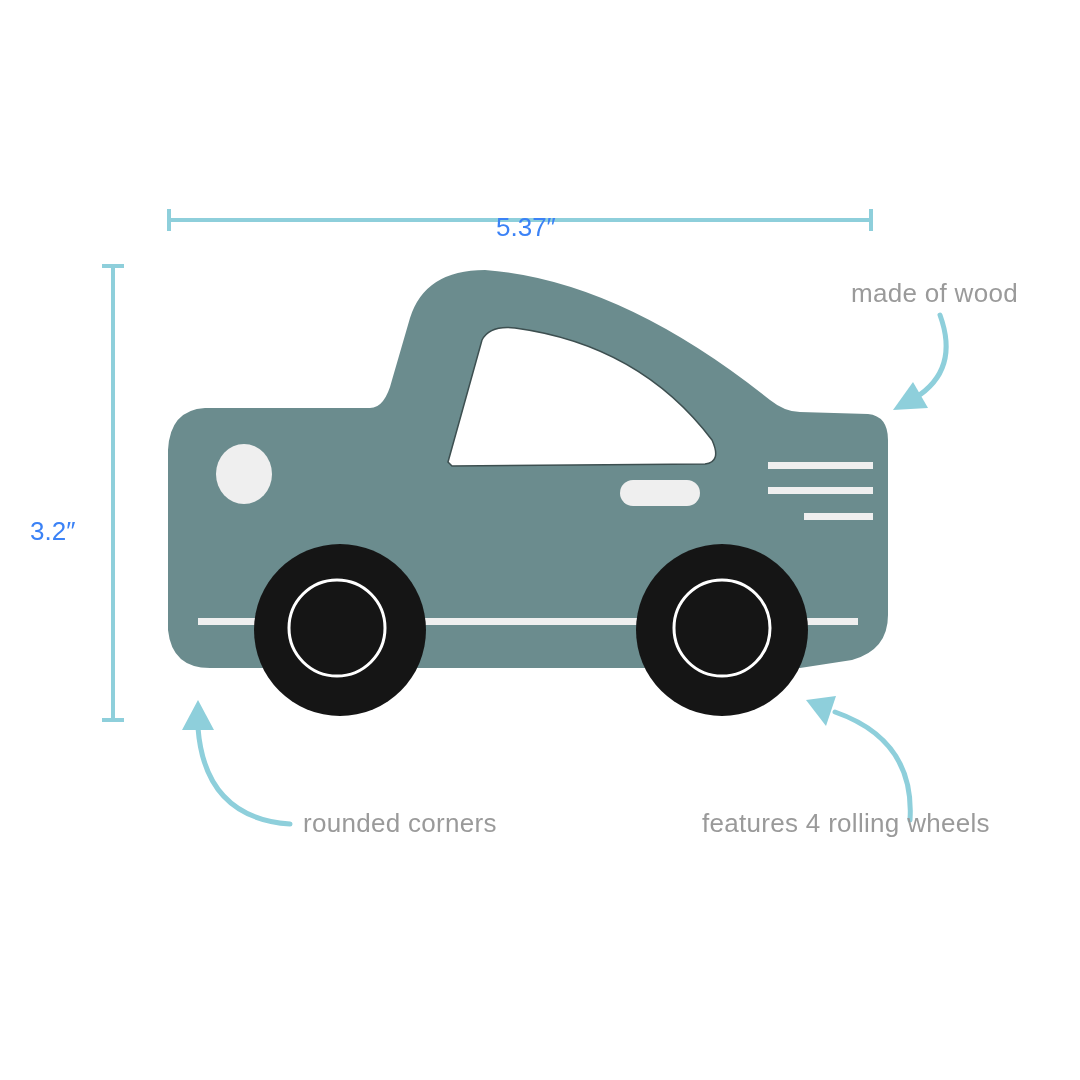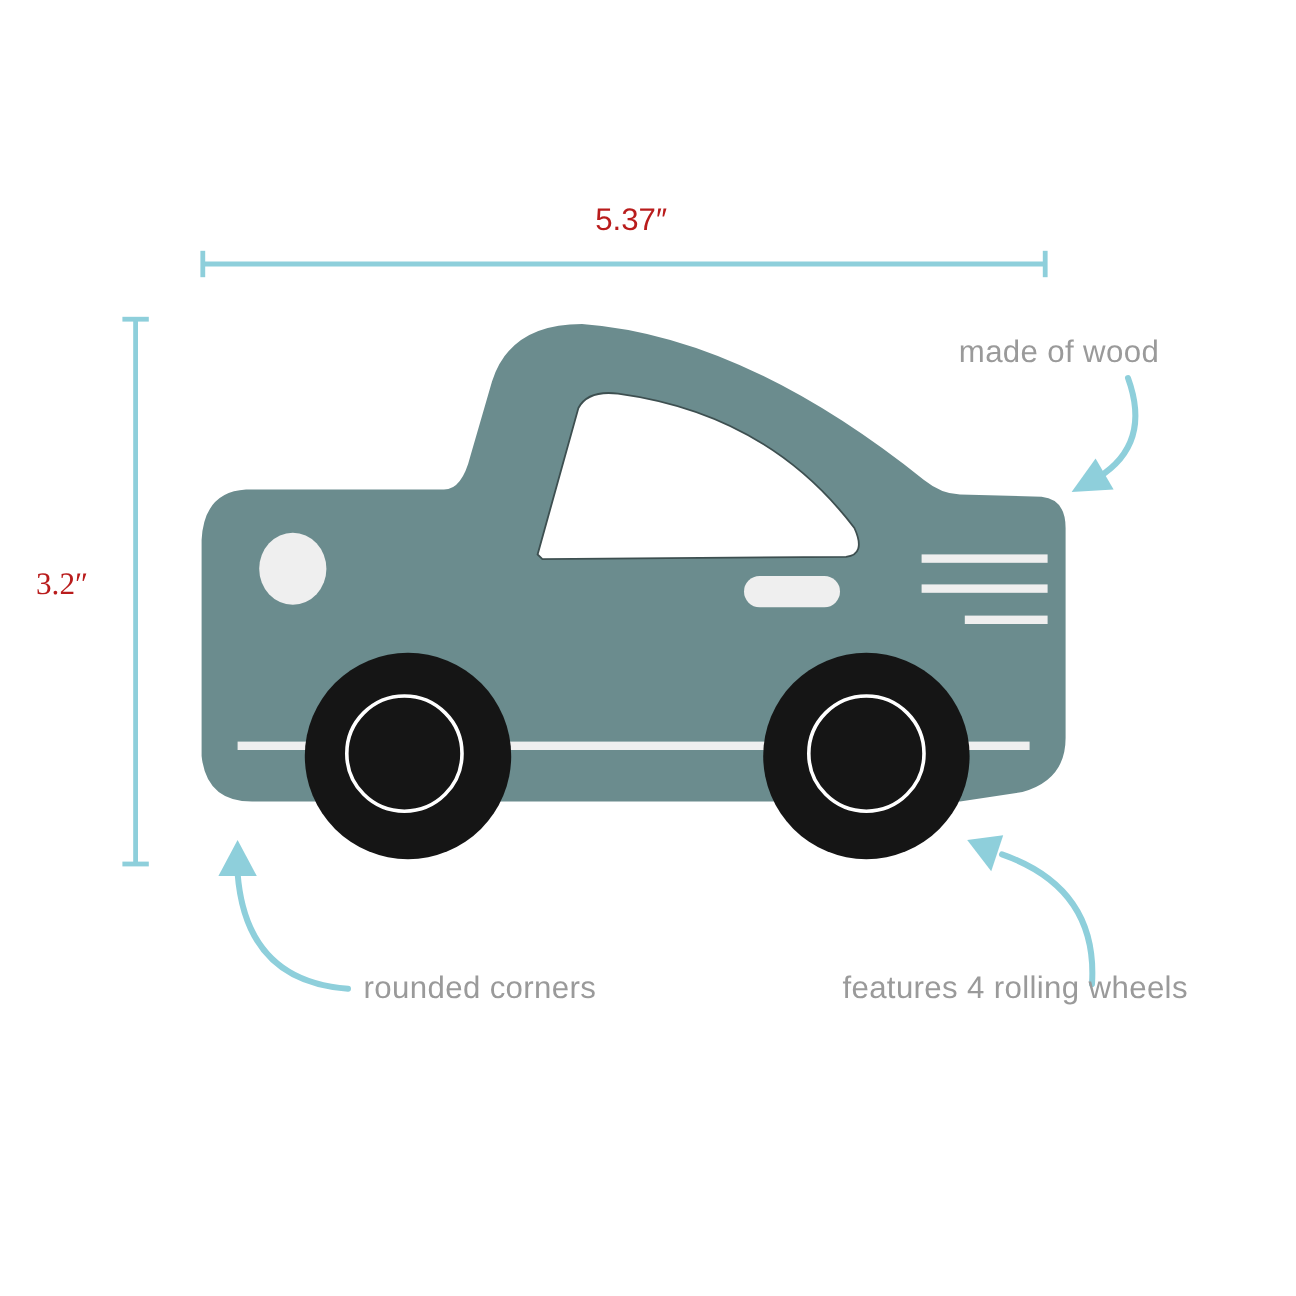--- a/index.html
+++ b/index.html
@@ -1,19 +1,19 @@
 <!DOCTYPE html>
 <html><head>
 <meta charset="utf-8">
 <style>
   html, body { margin:0; padding:0; background:#ffffff; }
   body { width:1080px; height:1080px; position:relative; overflow:hidden;
          font-family:"Liberation Sans", "DejaVu Sans", sans-serif; }
   .label { position:absolute; color:#9a9a9a; font-size:26px; white-space:nowrap; letter-spacing:0.3px; }
-  .dim-label { position:absolute; color:#b91c1c; font-size:26px; white-space:nowrap; }
+  .dim-label { position:absolute; color:#3b82f6; font-size:26px; white-space:nowrap;margin-top:44px; }
   svg.stage { position:absolute; left:0; top:0; }
 </style>
 </head>
 <body>
 
 <svg class="stage" width="1080" height="1080" viewBox="0 0 1080 1080" xmlns="http://www.w3.org/2000/svg">
 
   <g stroke="#8ecfdb" stroke-width="4" fill="none">
     <line x1="169" y1="220" x2="871" y2="220"></line>
     <line x1="169" y1="209" x2="169" y2="231"></line>
@@ -84,17 +84,17 @@
     <polygon points="182,730 198,700 214,730" fill="#8ecfdb"></polygon>
   </g>
 
   <g>
     <path d="M 910 820 Q 915 740 835 712" fill="none" stroke="#8ecfdb" stroke-width="5" stroke-linecap="round"></path>
     <polygon points="806,700 836,696 826,726" fill="#8ecfdb"></polygon>
   </g>
 </svg>
 
 <div class="dim-label" style="left:496px; top:168px;">5.37″</div>
-<div class="dim-label" style="left:30px; top:472px;font-family:Liberation Serif, serif;">3.2″</div>
+<div class="dim-label" style="left:30px; top:472px;">3.2″</div>
 
-<div class="label" style="left:799px; top:278px;">made of wood</div>
+<div class="label" style="left:851px; top:278px;">made of wood</div>
 <div class="label" style="left:303px; top:808px;">rounded corners</div>
 <div class="label" style="left:702px; top:808px;">features 4 rolling wheels</div>
 
 </body></html>

